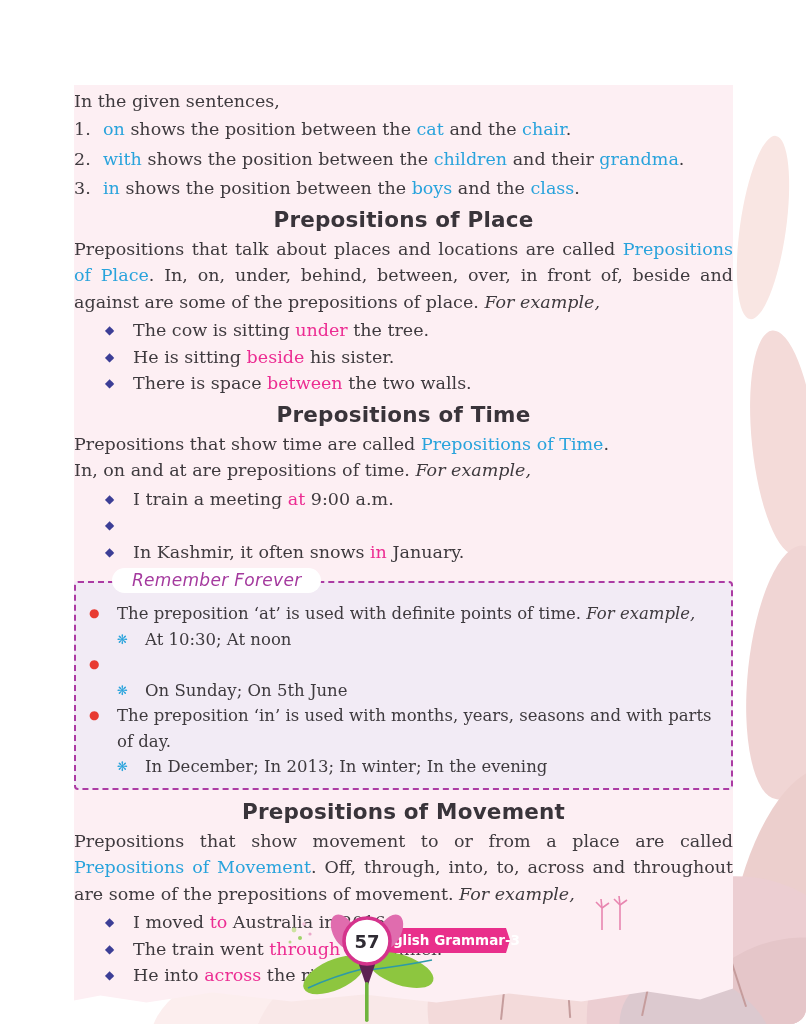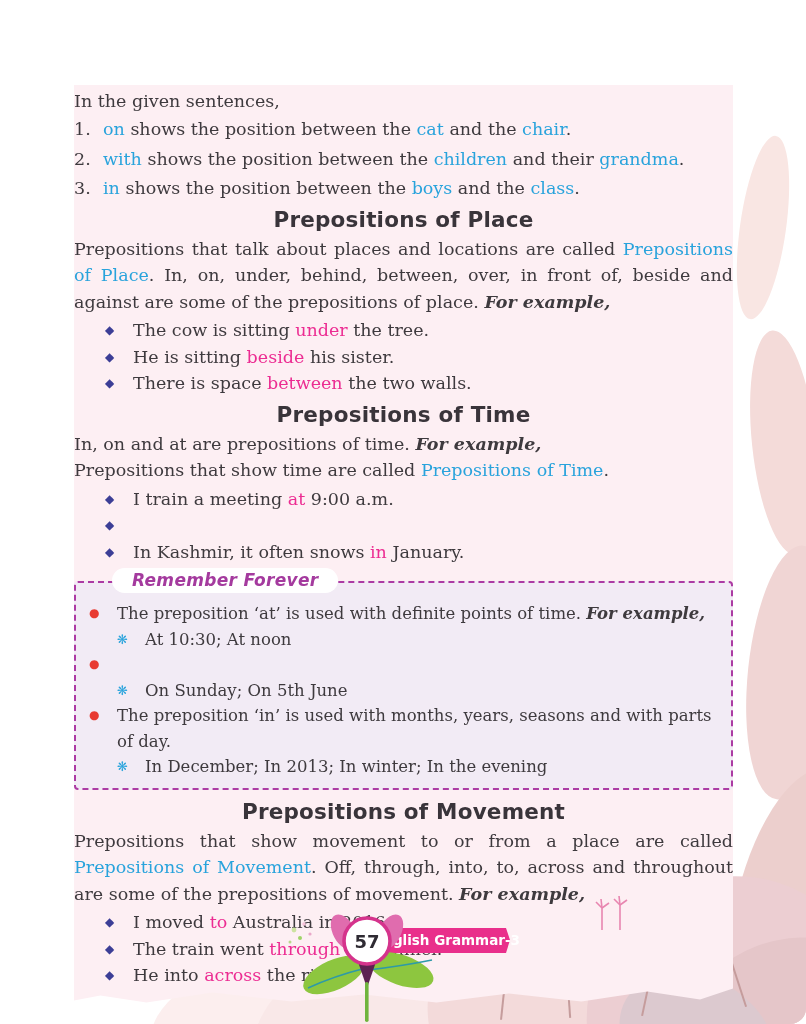--- a/index.html
+++ b/index.html
@@ -29,30 +29,30 @@
     font-family:"DejaVu Sans", sans-serif; font-weight:800; letter-spacing:.2px;
     font-size:21.5px; line-height:28px; text-align:center; color:#39343a; margin:2px 0 2px;
   }
   .para { font-size:17.5px; line-height:26.5px; text-align:justify; }
   .line-para { font-size:17.5px; line-height:26.5px; }
   .bullets { padding:2px 0 2px; }
   .bullet-row { display:flex; font-size:17.5px; line-height:26.5px; padding-left:31px; }
   .marker-diamond { width:28px; flex:none; color:#3c3e96; font-size:12px; font-family:"DejaVu Sans",sans-serif; }
   .seg-blue { color:#29a3dc; }
   .seg-pink { color:#ec2c92; }
-  .seg-italic { font-style:italic;font-weight:bold; }
+  .seg-italic { font-style:italic; }
   
   .rem-box {
     position:relative; margin:14px 0 8px; border:2px dashed #ac3ba4; border-radius:4px;
     background:#f2ebf5; padding:18px 8px 8px 0;
   }
   .rem-title {
     position:absolute; top:-15px; left:36px; background:#ffffff; border-radius:15px;
     padding:2px 20px 3px; font-family:"DejaVu Sans", sans-serif; font-style:italic;
-    font-weight:700; font-size:17px; color:#a43a9e; letter-spacing:.3px;
+    font-weight:400; font-size:17px; color:#a43a9e; letter-spacing:.3px;
   }
   .rem-row { display:flex; font-size:16.5px; line-height:25.5px; }
   .rem-row.type-point { padding-left:13px; }
   .rem-row.type-example { padding-left:41px; }
   .marker-dot { width:28px; flex:none; color:#e83a31; font-size:12px; font-family:"DejaVu Sans",sans-serif; }
   .rem-row.type-example .marker-dot { color:#29a3dc; font-size:13px; }
   
   .footer-art { position:absolute; z-index:3; }
 </style>
 </head>
@@ -113,22 +113,22 @@
           <span><span class="seg-dark">He is sitting </span><span class="seg-pink">beside</span><span class="seg-dark"> his sister.</span></span>
         </div>
 
         <div class="bullet-row">
           <span class="marker-diamond">◆</span>
           <span><span class="seg-dark">There is space </span><span class="seg-pink">between</span><span class="seg-dark"> the two walls.</span></span>
         </div>
       </div>
 
     <h2 class="sec-heading">Prepositions of Time</h2>
+    <p class="line-para"><span class="seg-dark">Prepositions that show time are called </span><span class="seg-blue">Prepositions of Time</span><span class="seg-dark">.</span></p>
     <p class="line-para"><span class="seg-dark">In, on and at are prepositions of time. </span><span class="seg-italic">For example,</span></p>
-    <p class="line-para"><span class="seg-dark">Prepositions that show time are called </span><span class="seg-blue">Prepositions of Time</span><span class="seg-dark">.</span></p>
     <div class="bullets">
 
         <div class="bullet-row">
           <span class="marker-diamond">◆</span>
           <span><span class="seg-dark">I train a meeting </span><span class="seg-pink">at</span><span class="seg-dark"> 9:00 a.m.</span></span>
         </div>
 
         <div class="bullet-row">
           <span class="marker-diamond">◆</span>
         </div>

